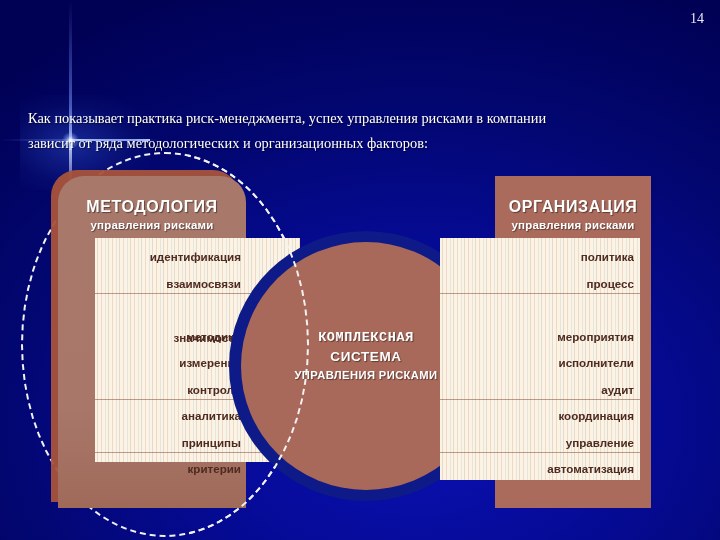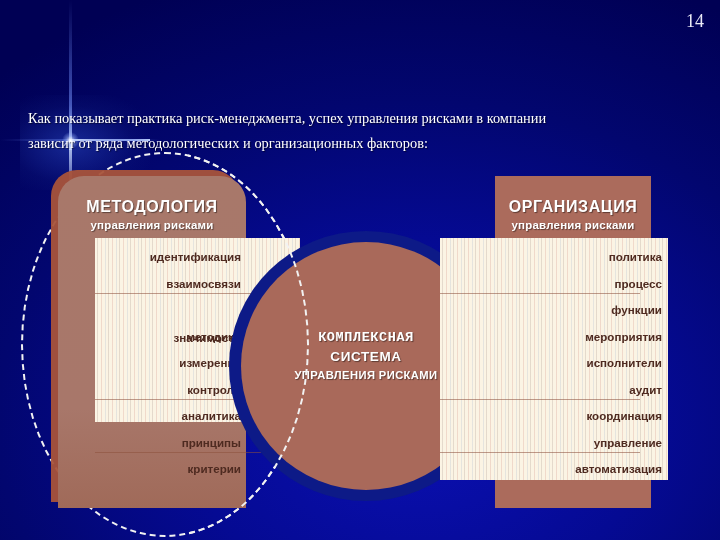--- a/index.html
+++ b/index.html
@@ -44,21 +44,21 @@
   
   .slide-title{
     position:absolute;left:0;top:18px;width:720px;text-align:center;
     font-family:"Liberation Serif", serif;
     font-size:15.5px;color:#ffffff;font-weight:700;letter-spacing:.2px;
     text-shadow:1px 1px 1px rgba(0,0,0,.6);
   }
   .page-number{
     position:absolute;right:16px;top:11px;
     font-family:"Liberation Serif", serif;
-    font-size:18px;color:#e9e9f6;
+    font-size:14px;color:#e9e9f6;
   }
   .subtitle{
     position:absolute;left:28px;top:78px;width:664px;text-align:left;
     font-family:"Liberation Serif", serif;
     font-size:14.4px;line-height:25px;color:#ffffff;
     text-shadow:1px 1px 1px rgba(0,0,0,.55);
     margin-top:28px;
   }
   .subtitle .l2{display:block;}
 
@@ -104,22 +104,22 @@
     background-image:
       repeating-linear-gradient(to right,
         rgba(255,255,255,0) 0px, rgba(255,255,255,0) 2px,
         rgba(170,150,140,0.28) 2px, rgba(170,150,140,0.28) 3px,
         rgba(255,255,255,0) 3px, rgba(255,255,255,0) 6px,
         rgba(200,120,110,0.22) 6px, rgba(200,120,110,0.22) 7px,
         rgba(255,255,255,0) 7px, rgba(255,255,255,0) 10px,
         rgba(150,170,200,0.22) 10px, rgba(150,170,200,0.22) 11px);
     box-sizing:border-box;
   }
-  .listbox-left{left:95px;top:238px;width:205px;height:184px;}
-  .listbox-right{left:440px;top:238px;width:228px;height:242px;}
+  .listbox-left{left:95px;top:238px;width:205px;height:224px;}
+  .listbox-right{left:440px;top:238px;width:200px;height:242px;}
 
   .litem{
     position:absolute;height:30px;line-height:30px;
     font-size:11.6px;font-weight:700;color:#4e2a20;
     white-space:nowrap;
   }
   .litem.left{left:0;width:146px;text-align:right;padding-right:0;}
   .litem.right{right:0;width:160px;text-align:right;padding-right:6px;}
   .sep{
     position:absolute;height:1px;background:rgba(140,80,60,0.55);
@@ -206,21 +206,20 @@
   <div class="ring-inner"></div>
   <div class="center-text">
     <span class="c1">КОМПЛЕКСНАЯ</span>
     <span class="c2">СИСТЕМА</span>
     <span class="c3">УПРАВЛЕНИЯ РИСКАМИ</span>
   </div>
 
   <div class="listbox listbox-right" id="listbox-right">
       <div class="litem right" style="top: 4px;">политика</div>
       <div class="litem right" style="top: 30.5px;">процесс</div>
-      <div class="litem right" style="top: 57px;">функции</div>
       <div class="litem right" style="top: 83.5px;">мероприятия</div>
       <div class="litem right" style="top: 110px;">исполнители</div>
       <div class="litem right" style="top: 136.5px;">аудит</div>
       <div class="litem right" style="top: 163px;">координация</div>
       <div class="litem right" style="top: 216px;">автоматизация</div>
       <div class="litem right" style="top: 189.5px;">управление</div>
       <div class="sep right" style="top: 55px;"></div>
       <div class="sep right" style="top: 161px;"></div>
       <div class="sep right" style="top: 214px;"></div>
     </div>

